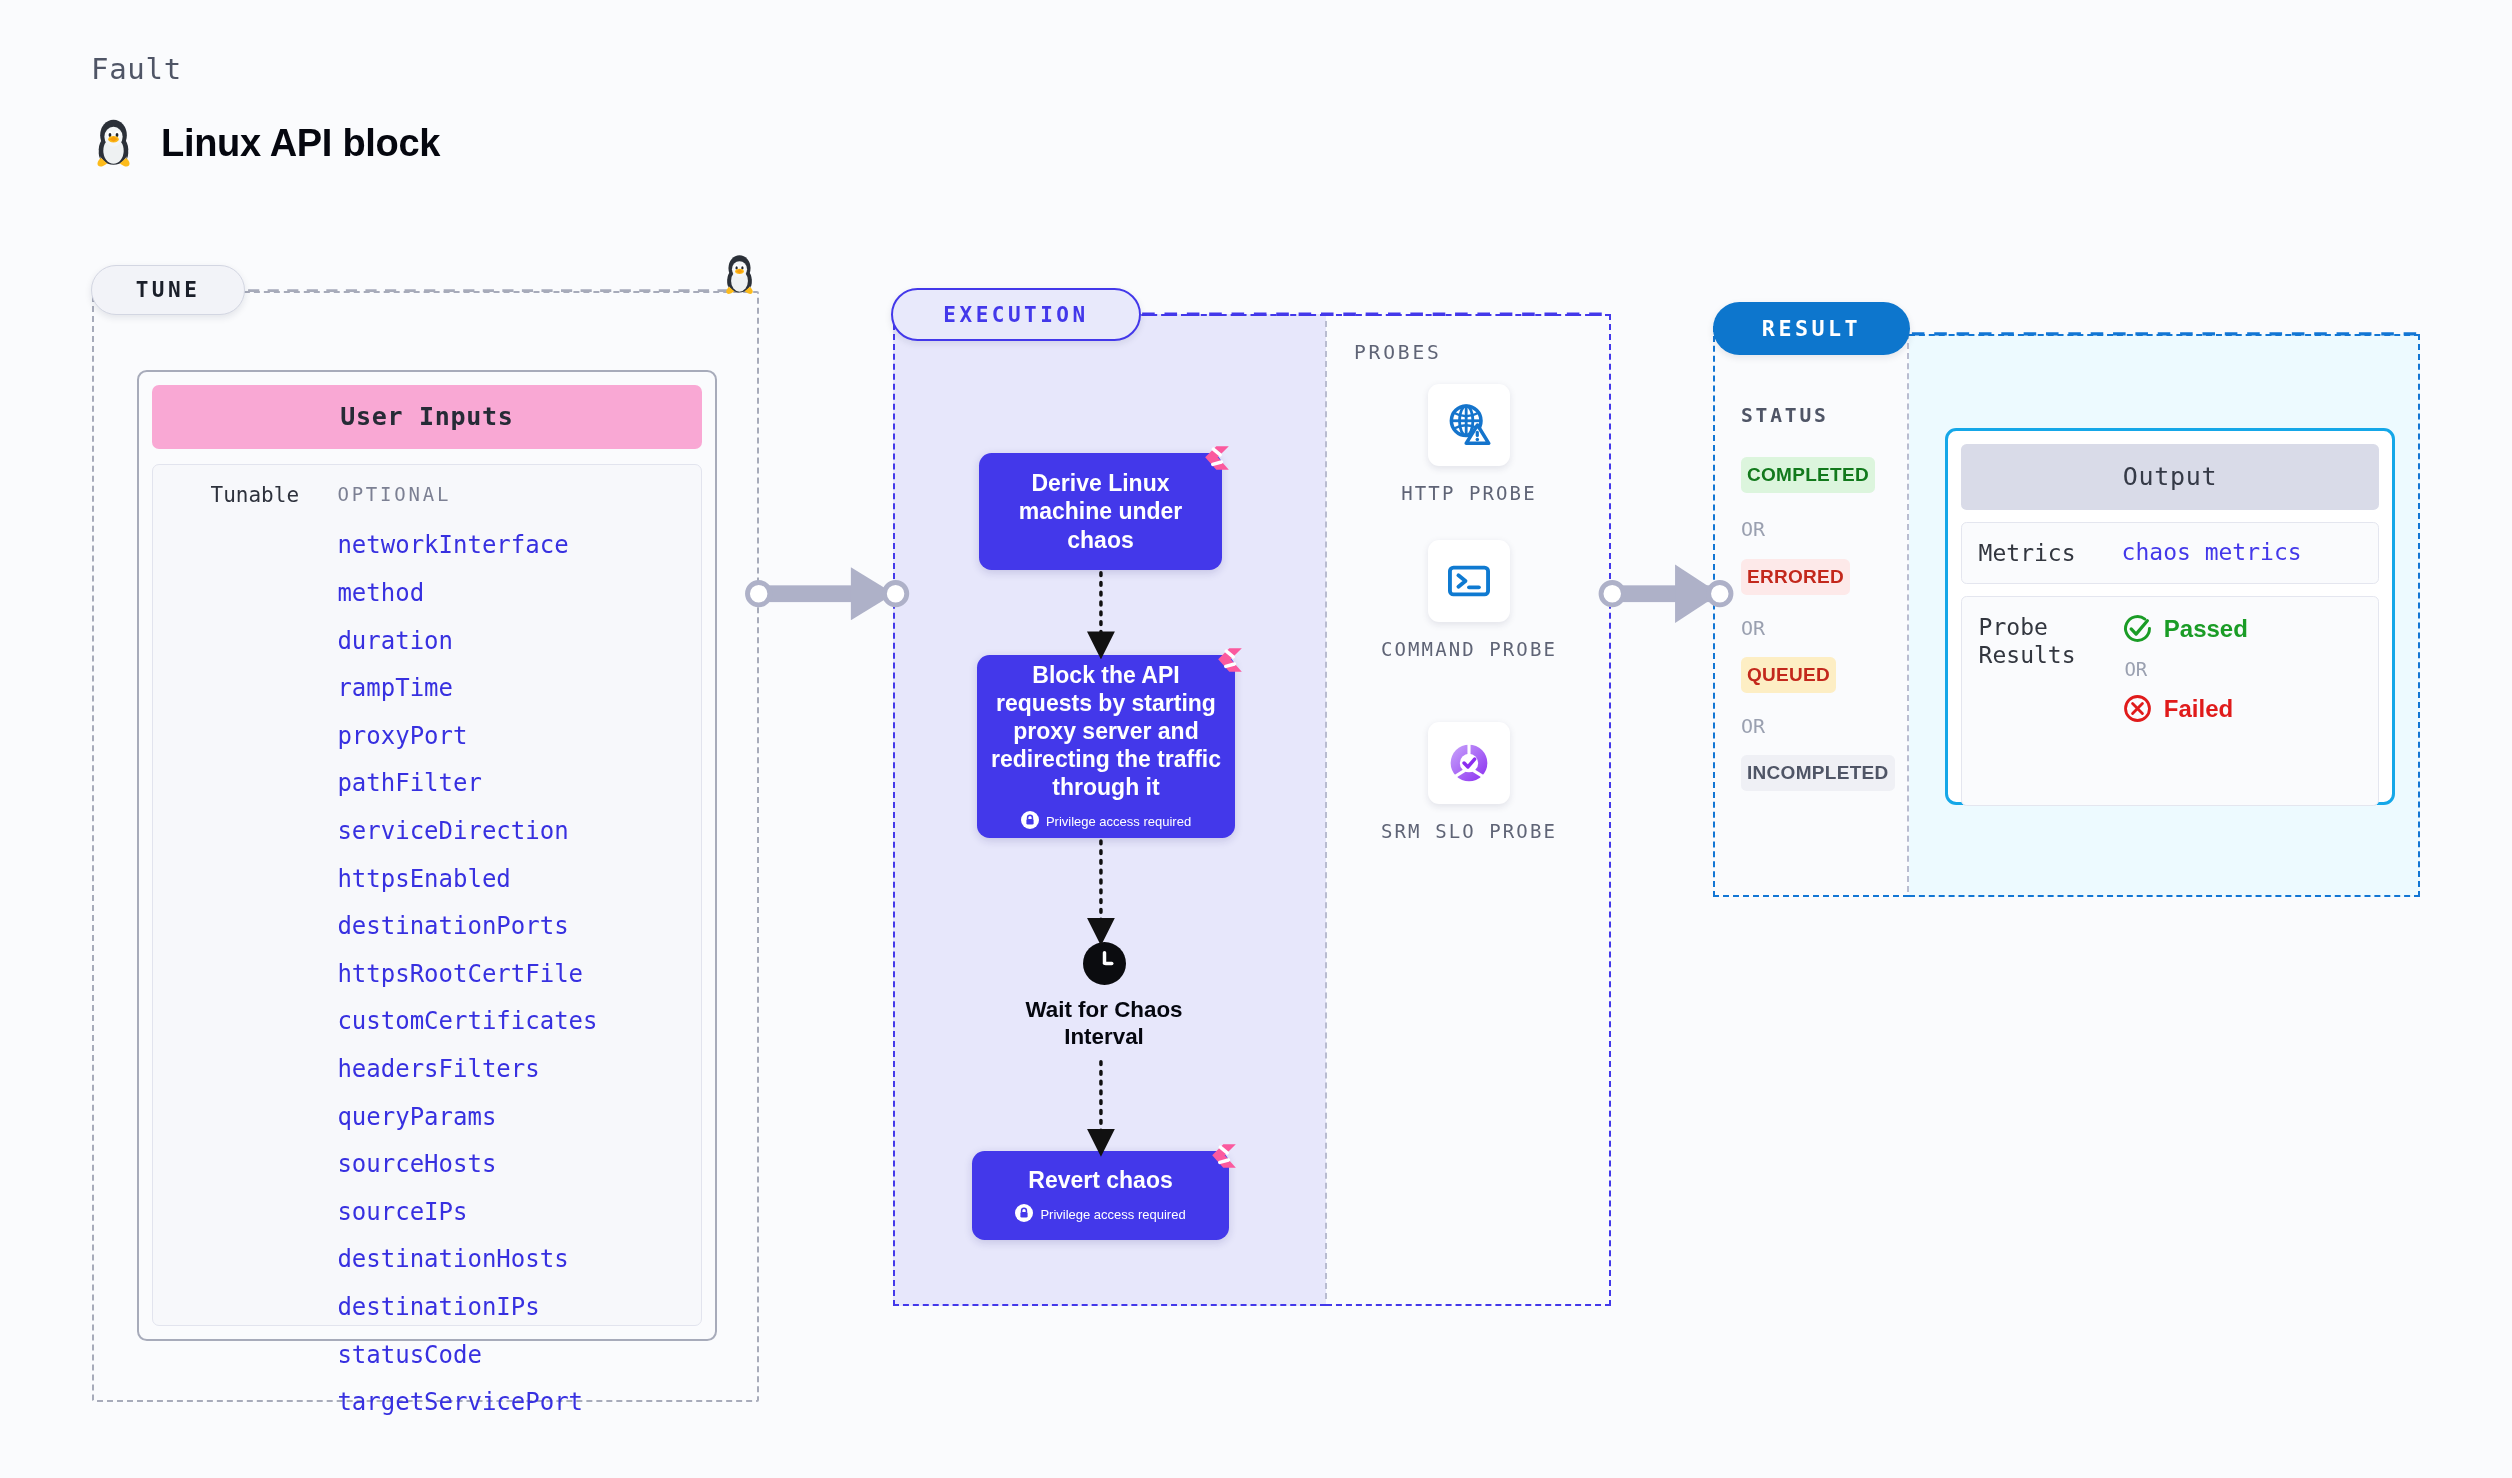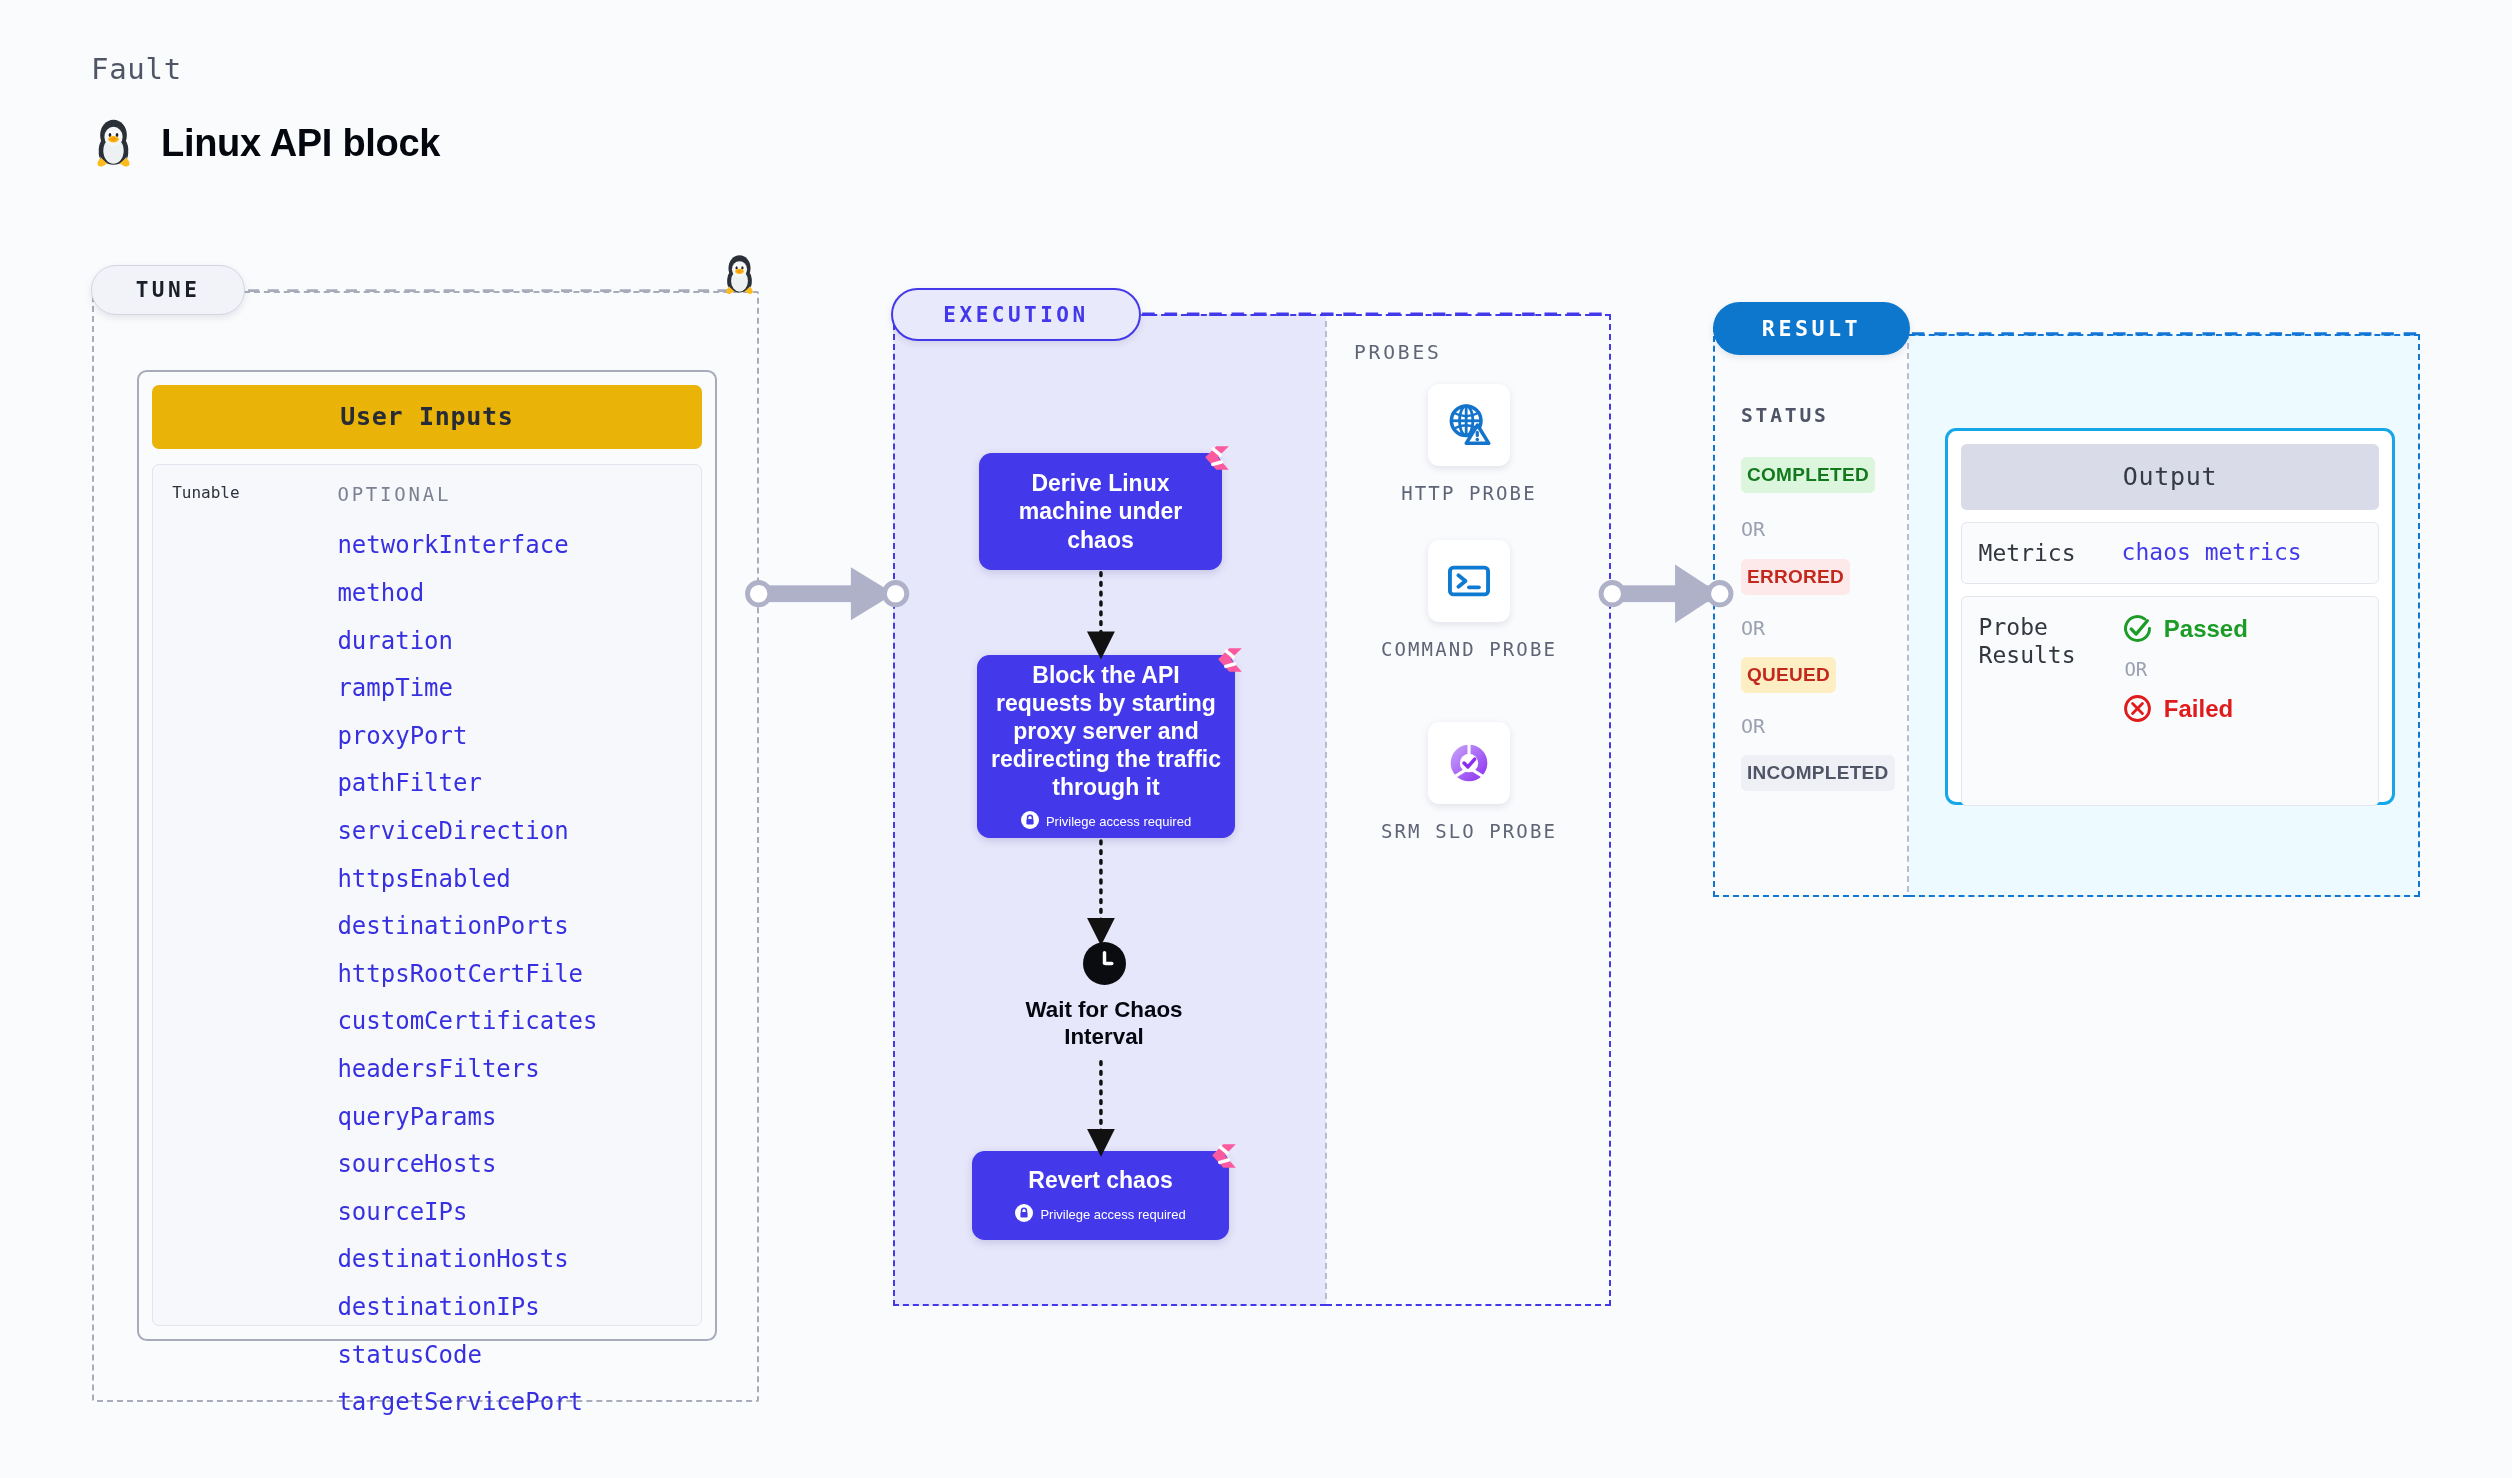--- a/index.html
+++ b/index.html
@@ -86,33 +86,33 @@
     background: #edfaff;
   }
 
   
   #tune-card {
     position: absolute; left: 137px; top: 370px; width: 580px; height: 971px;
     background: #fafbfd; border: 2.1px solid #a7abba; border-radius: 9.8px;
     padding: 12.6px;
   }
   #user-inputs-header {
-    height: 64px; background: #eab308; border-radius: 7px;
+    height: 64px; background: #f9a8d4; border-radius: 7px;
     display: flex; align-items: center; justify-content: center;
     font-family: "DejaVu Sans Mono", monospace;
     font-size: 25px; font-weight: 700; color: #262b36; letter-spacing: 0.7px;
   }
   #tunable-body {
     margin-top: 15.4px; height: 862px;
     background: #f7f8fb; border: 1.4px solid #e2e4ee; border-radius: 7px;
     display: flex; padding: 18px 9.8px 7px 9.8px;
   }
   #tunable-label {
     font-family: "DejaVu Sans Mono", monospace;
-    font-size: 16px; color: #2e323d; width: 175px; padding-left: 9.8px;
+    font-size: 21px; color: #2e323d; width: 175px; padding-left: 9.8px; text-align: center;
   }
   #optional-col { flex: 1; }
   #optional-heading {
     font-family: "DejaVu Sans Mono", monospace;
     font-size: 19px; color: #7c8093; letter-spacing: 2.8px; margin-bottom: 26.5px;
   }
   .param {
     font-family: "DejaVu Sans Mono", monospace;
     font-size: 24px; color: #3730e0; font-weight: 500;
     margin-bottom: 19.6px; white-space: nowrap;

